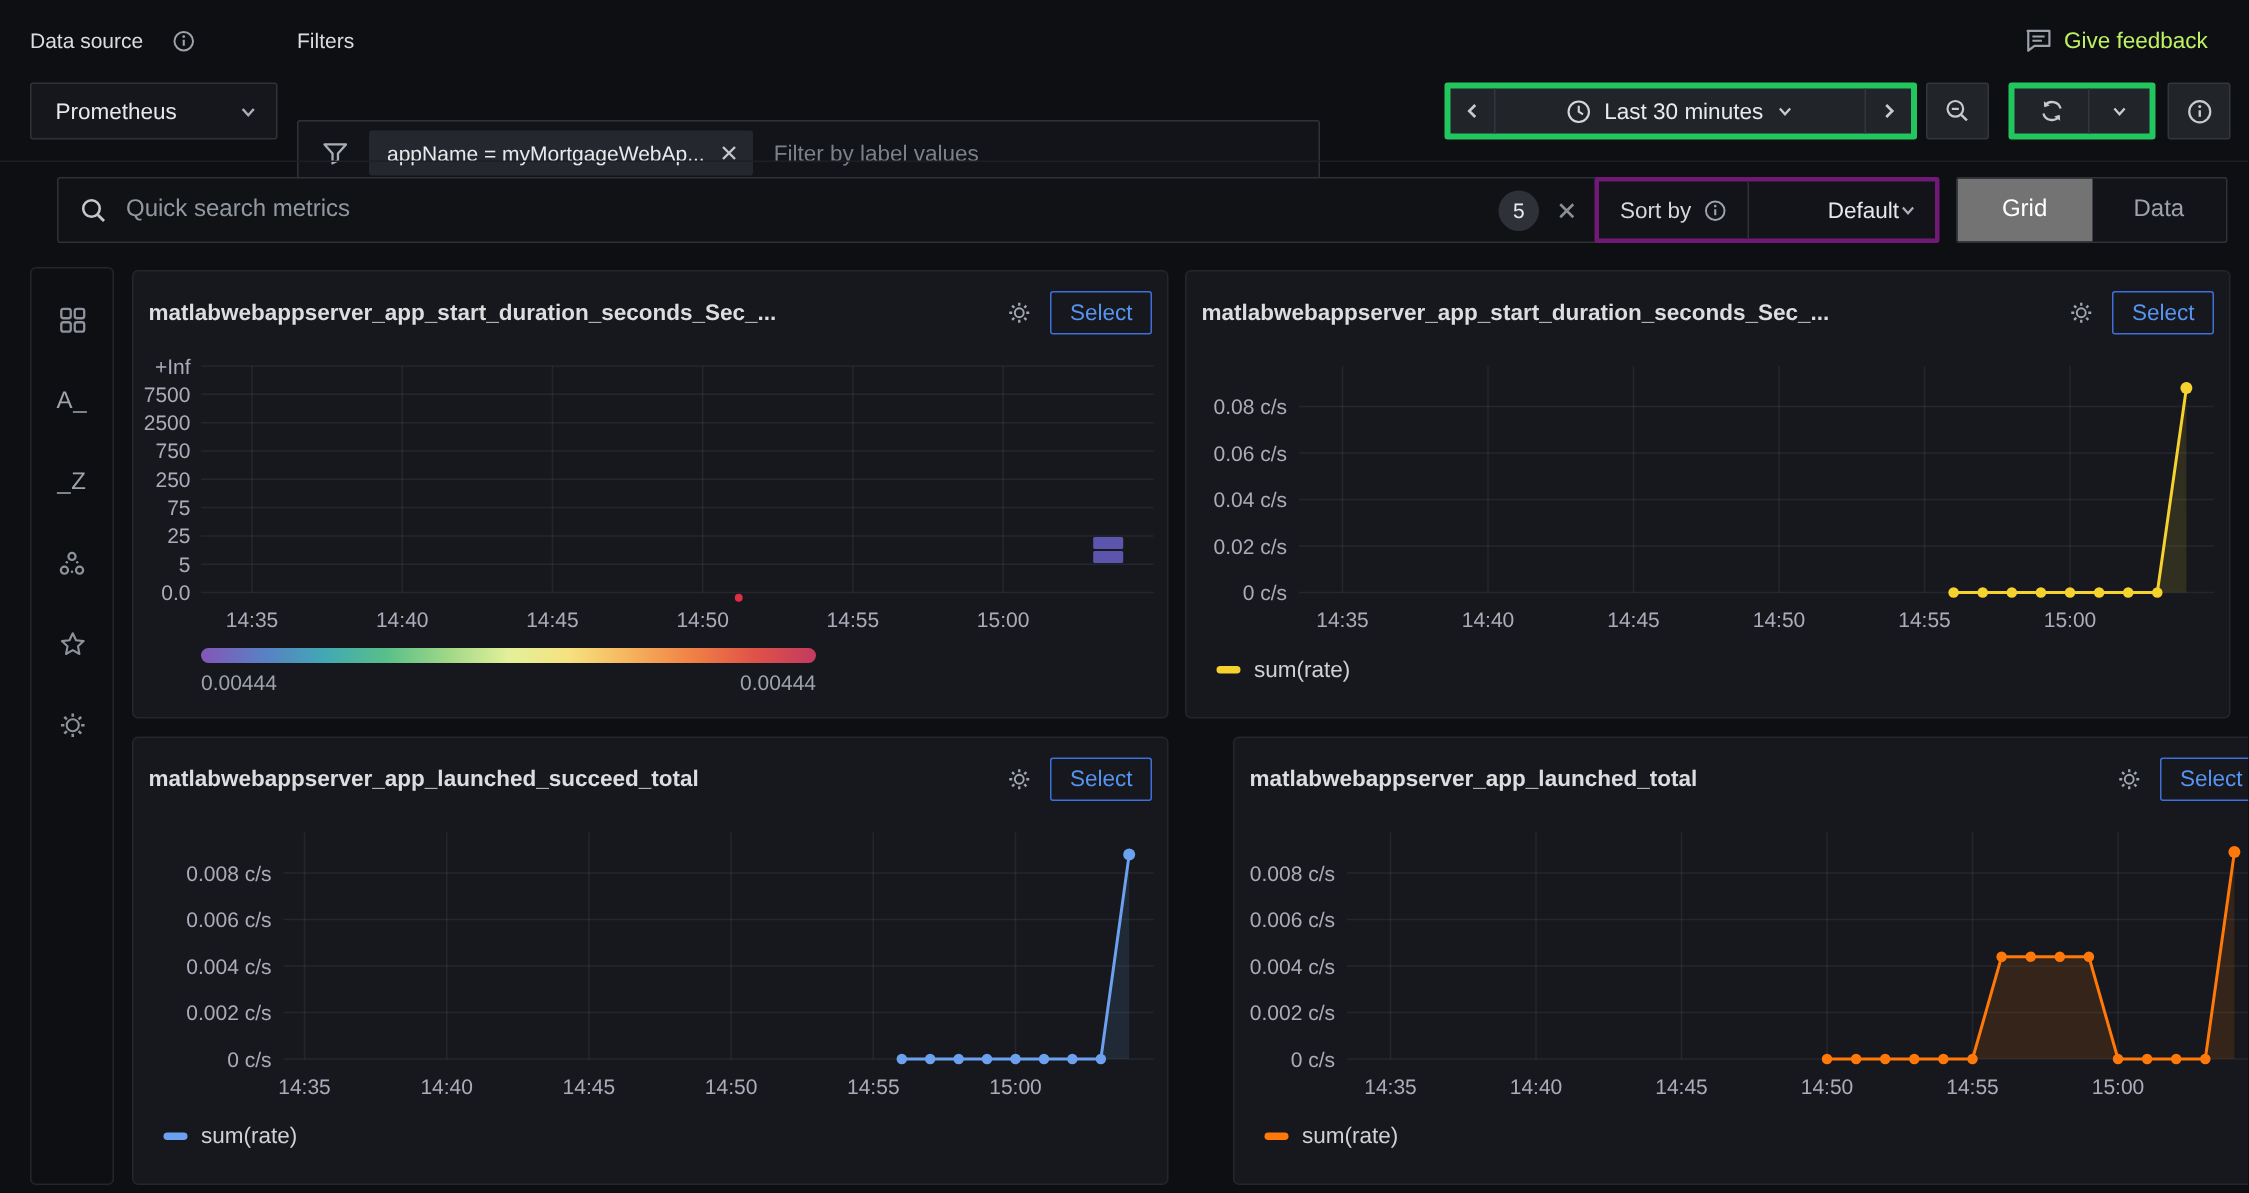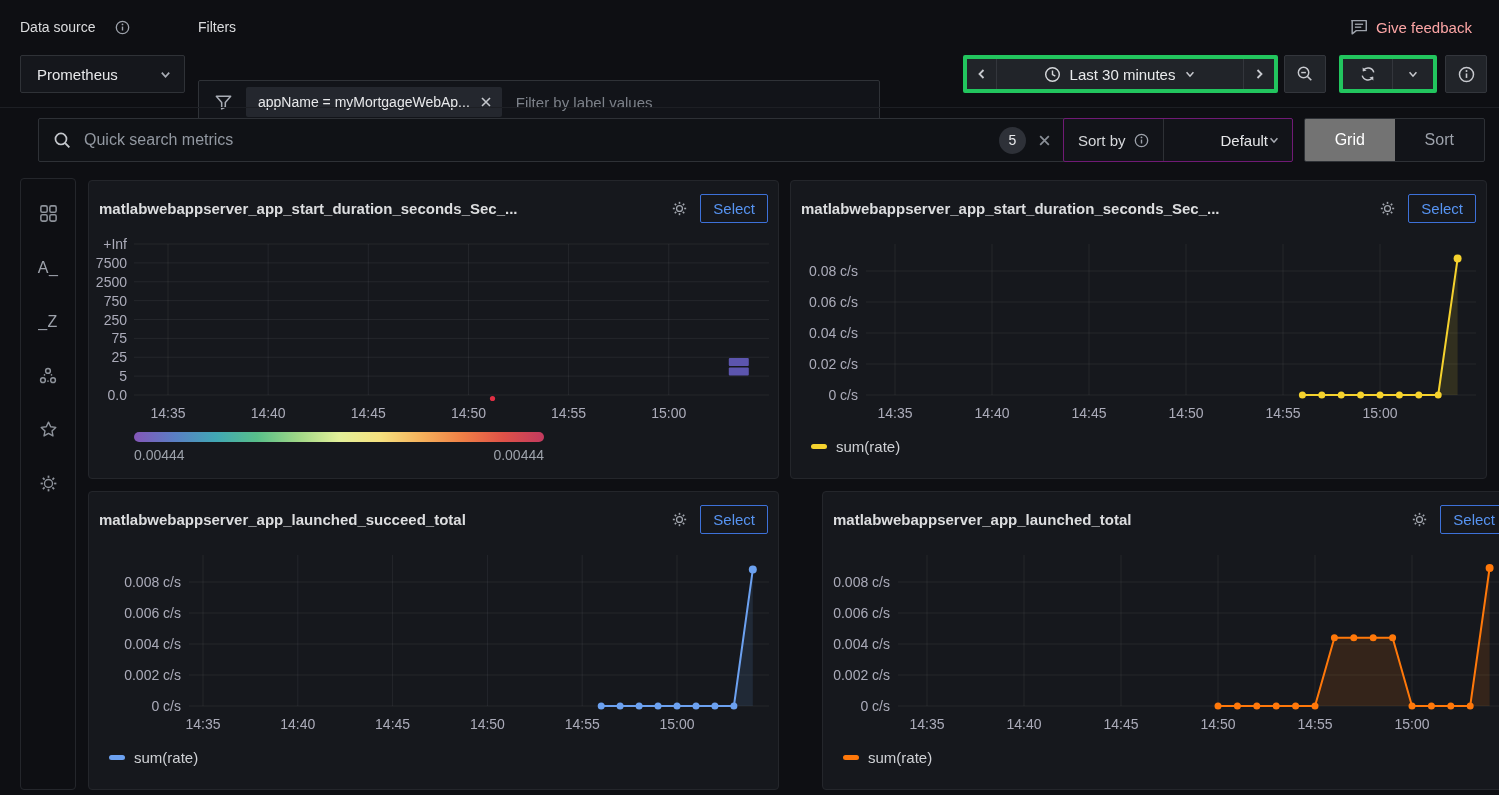--- a/index.html
+++ b/index.html
@@ -14,36 +14,36 @@
   .info-ic{width:15px;height:15px;flex:0 0 auto;}
   .hdr-divider{position:absolute;left:0;top:107px;width:1499px;height:1px;background:#1D1F24;}
 
   .ds-picker{position:absolute;left:20px;top:55px;width:165px;height:38px;background:#15171C;border:1px solid #2F3237;border-radius:2px;display:flex;align-items:center;justify-content:space-between;padding:0 12px 0 16px;box-sizing:border-box;color:#E7E8EA;font-size:15px;}
   .filters-box{position:absolute;left:198px;top:52px;width:682px;height:44px;background:#121419;border:1px solid #2F3237;border-radius:2px;display:flex;align-items:center;box-sizing:border-box;padding:0 10px 0 14px;gap:12px;margin-top:28px;}
   .chip{height:30px;background:#24272E;border-radius:2px;display:flex;align-items:center;gap:10px;padding:0 10px 0 12px;color:#E8E9EB;font-size:14px;font-weight:500;white-space:nowrap;}
   .chip .x-btn{background:none;border:none;padding:0;display:flex;}
   .filter-input{flex:1;background:transparent;border:none;color:#E7E8EA;font-size:15px;}
   .filter-input::placeholder{color:#7C8189;}
 
-  .feedback{position:absolute;left:1349px;top:17px;display:flex;align-items:center;gap:7px;color:#fca5a5;font-size:15px;background:none;border:none;padding:0;}
+  .feedback{position:absolute;left:1349px;top:17px;display:flex;align-items:center;gap:7px;color:#bef264;font-size:15px;background:none;border:none;padding:0;}
 
   .tb-group{position:absolute;top:55px;height:38px;display:flex;background:#212429;border:4px solid #22c55e;border-radius:2px;box-sizing:border-box;}
   .tb-btn{display:flex;align-items:center;justify-content:center;background:transparent;border:none;color:#D5D7DA;height:100%;box-sizing:border-box;}
   .tb-btn + .tb-btn{border-left:1px solid #33363C;}
   .tb-single{position:absolute;top:55px;height:38px;background:#212429;border:1px solid #33363C;border-radius:2px;display:flex;align-items:center;justify-content:center;box-sizing:border-box;}
   .time-main{gap:9px;padding:0 12px;font-size:15px;font-weight:500;color:#E9EAEC;}
 
   
   .searchbox{position:absolute;left:20px;top:118px;width:1028px;height:44px;background:#101216;border:1px solid #2E3136;border-radius:2px;display:flex;align-items:center;box-sizing:border-box;padding:0 12px 0 14px;gap:10px;margin-left:18px;}
   .search-input{flex:1;background:transparent;border:none;color:#E7E8EA;font-size:16px;}
   .search-input::placeholder{color:#9298A1;}
   .count-badge{width:27px;height:27px;border-radius:50%;background:#2E3138;color:#E8E9EB;font-size:14px;display:flex;align-items:center;justify-content:center;flex:0 0 auto;}
   .clear-btn{background:none;border:none;display:flex;padding:2px;}
 
-  .sort-group{position:absolute;left:1063px;top:118px;width:230px;height:44px;border:1px solid #701a75;border-radius:2px;box-sizing:border-box;display:flex;align-items:stretch;background:#121419;}
+  .sort-group{position:absolute;left:1063px;top:118px;width:230px;height:44px;border:3px solid #701a75;border-radius:2px;box-sizing:border-box;display:flex;align-items:stretch;background:#121419;}
   .sort-left{display:flex;align-items:center;gap:8px;padding:0 14px;border-right:1px solid #2E3136;color:#D5D7DA;font-size:15px;font-weight:500;}
   .sort-right{flex:1;display:flex;align-items:center;justify-content:flex-end;padding:0 12px;color:#E7E8EA;font-size:15px;background:none;border:none;}
 
   .view-toggle{position:absolute;left:1304px;top:118px;width:181px;height:44px;border:1px solid #2E3136;border-radius:2px;box-sizing:border-box;display:flex;background:#121419;overflow:hidden;}
   .seg{flex:1;display:flex;align-items:center;justify-content:center;font-size:16px;background:transparent;border:none;color:#9DA2AB;}
   .seg.active{background:#737373;color:#FFFFFF;font-weight:500;}
 
   
   .sidebar{position:absolute;left:20px;top:178px;width:56px;height:612px;border:1px solid #24262B;border-radius:4px;box-sizing:border-box;display:flex;flex-direction:column;align-items:center;padding-top:13px;gap:11px;}
   .side-btn{width:44px;height:43px;background:none;border:none;display:flex;align-items:center;justify-content:center;color:#8E939B;}
@@ -202,21 +202,21 @@
     <button class="sort-right">
       <span>Default</span>
       <svg width="12" height="12" viewBox="0 0 14 14">
           <polyline points="3,5 7,9.5 11,5" fill="none" stroke="#A9ADB5" stroke-width="1.8"></polyline>
         </svg>
     </button>
   </div>
 
   <div class="view-toggle">
     <button class="seg active">Grid</button>
-    <button class="seg">Sort</button>
+    <button class="seg">Data</button>
   </div>
 
   <nav class="sidebar">
     <button class="side-btn">
       <svg width="21" height="21" viewBox="0 0 22 22">
           <rect x="3" y="3" width="6.6" height="6.6" rx="1.6" fill="none" stroke="currentColor" stroke-width="1.6"></rect>
           <rect x="12.4" y="3" width="6.6" height="6.6" rx="1.6" fill="none" stroke="currentColor" stroke-width="1.6"></rect>
           <rect x="3" y="12.4" width="6.6" height="6.6" rx="1.6" fill="none" stroke="currentColor" stroke-width="1.6"></rect>
           <rect x="12.4" y="12.4" width="6.6" height="6.6" rx="1.6" fill="none" stroke="currentColor" stroke-width="1.6"></rect>
         </svg>

